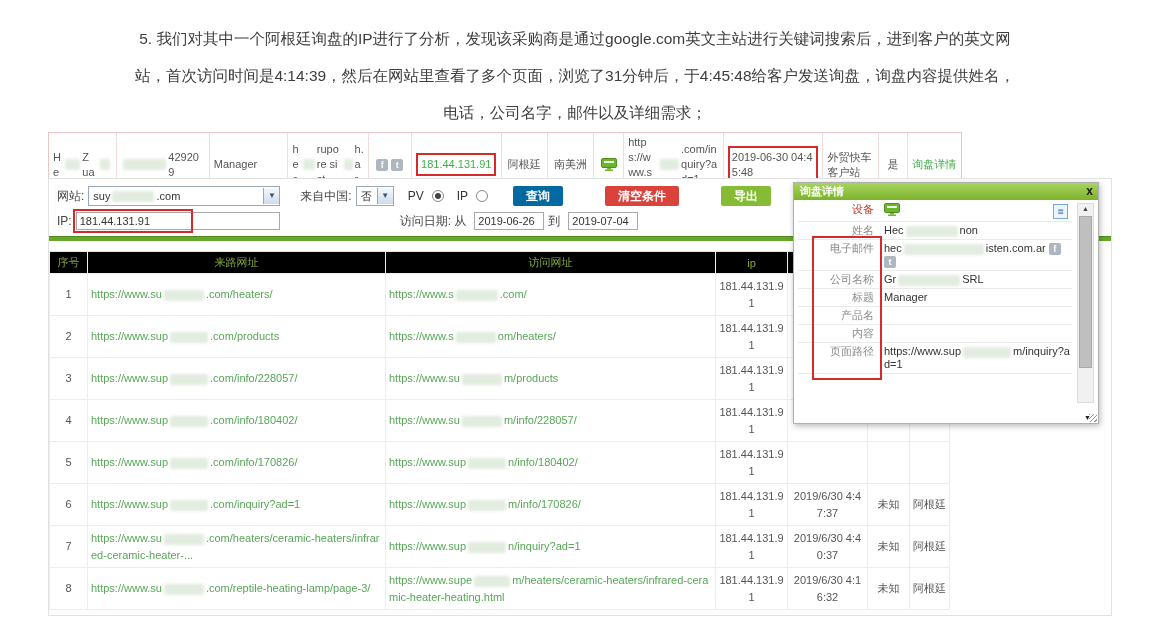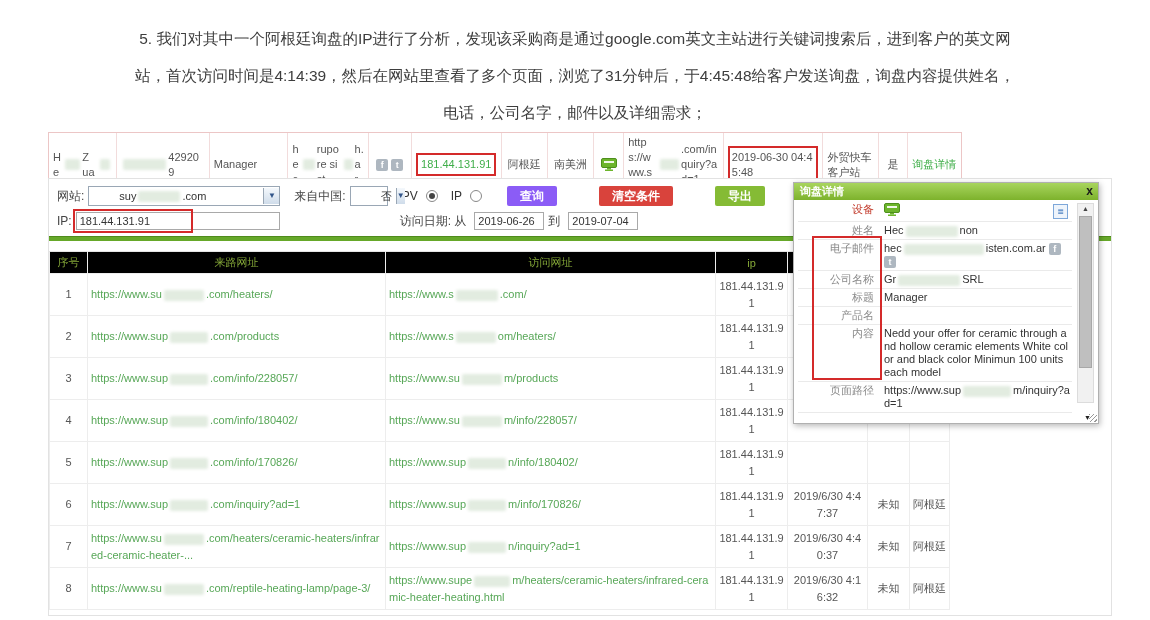--- a/index.html
+++ b/index.html
@@ -46,32 +46,32 @@
                border-radius:2px;font-size:9px;font-weight:bold;text-align:center;line-height:12px;}
 
   
   .main-panel{position:absolute;left:48px;top:178px;width:1062px;height:436px;
               border:1px solid #e2e2e2;background:#fff;}
   .filters{position:relative;padding:5px 0 0 8px;font-size:12px;color:#333;}
   .frow{display:flex;align-items:center;height:24px;margin-bottom:1px;}
   .flabel{margin-right:4px;color:#444;}
   .fake-select{border:1px solid #9aa7b5;background:#fff;height:18px;display:inline-flex;
                align-items:center;font-size:11px;color:#333;position:relative;cursor:pointer;}
-  .fake-select .sel-text{padding:0 4px;flex:1;white-space:nowrap;margin-left:26px;}
+  .fake-select .sel-text{padding:0 4px;flex:1;white-space:nowrap;}
   .fake-select .sel-arrow{width:15px;height:16px;background:linear-gradient(#f4f8fc,#cfdcea);
                border-left:1px solid #9aa7b5;color:#33568a;font-size:8px;text-align:center;line-height:16px;}
   .sel-site{width:190px;}
   .sel-china{width:36px;margin-right:14px;}
   .radio{display:inline-block;width:10px;height:10px;border:1px solid #888;border-radius:50%;
          margin:0 3px 0 8px;position:relative;background:#fff;cursor:pointer;}
   .radio.checked::after{content:"";position:absolute;left:2px;top:2px;width:6px;height:6px;
          border-radius:50%;background:#444;}
   .btn{height:20px;border:none;border-radius:2px;color:#fff;font-weight:bold;font-size:12px;
        padding:0 13px;cursor:pointer;font-family:inherit;}
-  .btn-search{background:#8b5cf6;margin-left:22px;}
+  .btn-search{background:#0369a1;margin-left:22px;}
   .btn-clear{background:#d9433c;margin-left:42px;}
   .btn-export{background:#85bb35;margin-left:42px;}
   .finput{border:1px solid #a9a9a9;height:16px;font-size:11px;color:#333;padding:0 3px;
           font-family:inherit;}
   .ip-input-wrap{position:relative;display:inline-block;}
   .ip-input{width:196px;}
   .ip-redbox{position:absolute;left:-3px;top:-3px;width:116px;height:20px;
              border:2px solid #d42a2a;pointer-events:none;}
   .date-input{width:62px;margin:0 4px;}
   .date-group{margin-left:120px;}
@@ -169,21 +169,21 @@
 </div>
 
 <div class="main-panel">
   <div class="filters">
     <div class="frow">
       <span class="flabel">网站:</span>
       <span class="fake-select sel-site">
         <span class="sel-text">suy<span class="blur" style="width: 42px;"></span>.com</span>
         <span class="sel-arrow">▼</span>
       </span>
-      <span class="flabel" style="margin-left:14px;">来自中国:</span>
+      <span class="flabel" style="margin-left:20px;">来自中国:</span>
       <span class="fake-select sel-china">
         <span class="sel-text">否</span>
         <span class="sel-arrow">▼</span>
       </span>
       <span>PV</span>
       <span class="radio checked"></span>
       <span style="margin-left:10px;">IP</span>
       <span class="radio"></span>
       <button class="btn btn-search">查询</button>
       <button class="btn btn-clear">清空条件</button>
@@ -340,21 +340,20 @@
     <div class="prow">
       <span class="plabel">标题</span>
       <span class="pval">Manager</span>
     </div>
     <div class="prow">
       <span class="plabel">产品名</span>
       <span class="pval"></span>
     </div>
     <div class="prow">
       <span class="plabel">内容</span>
-      <span class="pval">Nedd your offer for ceramic through and hollow ceramic elements White color and black color Minimun 100 units each model</span>
     </div>
     <div class="prow">
       <span class="plabel">页面路径</span>
       <span class="pval">https://www.sup<span class="blur" style="width: 48px;"></span>m/inquiry?ad=1</span>
     </div>
 
     <div class="label-redbox"></div>
   </div>
   <span class="blue-mini-icon">≣</span>
   <div class="pscroll">

